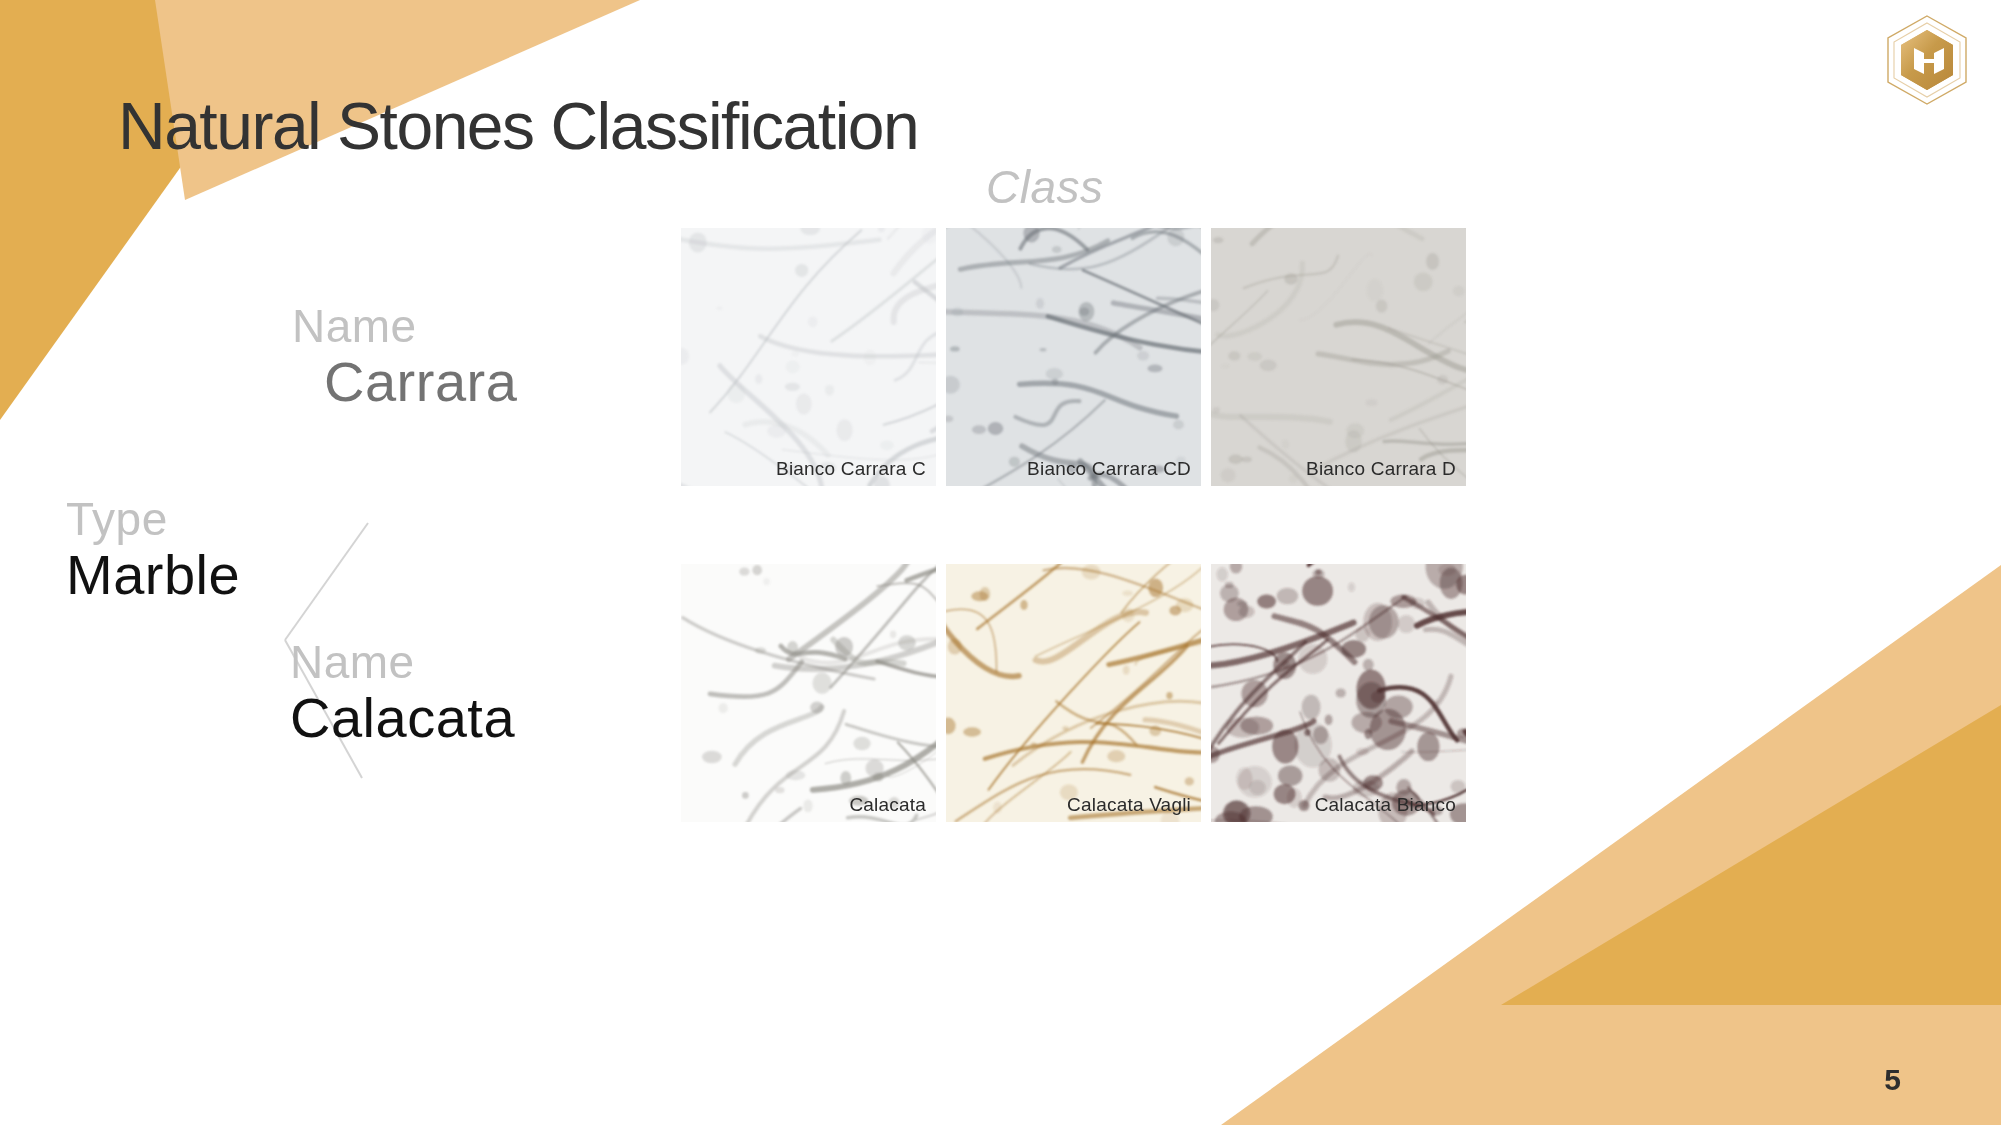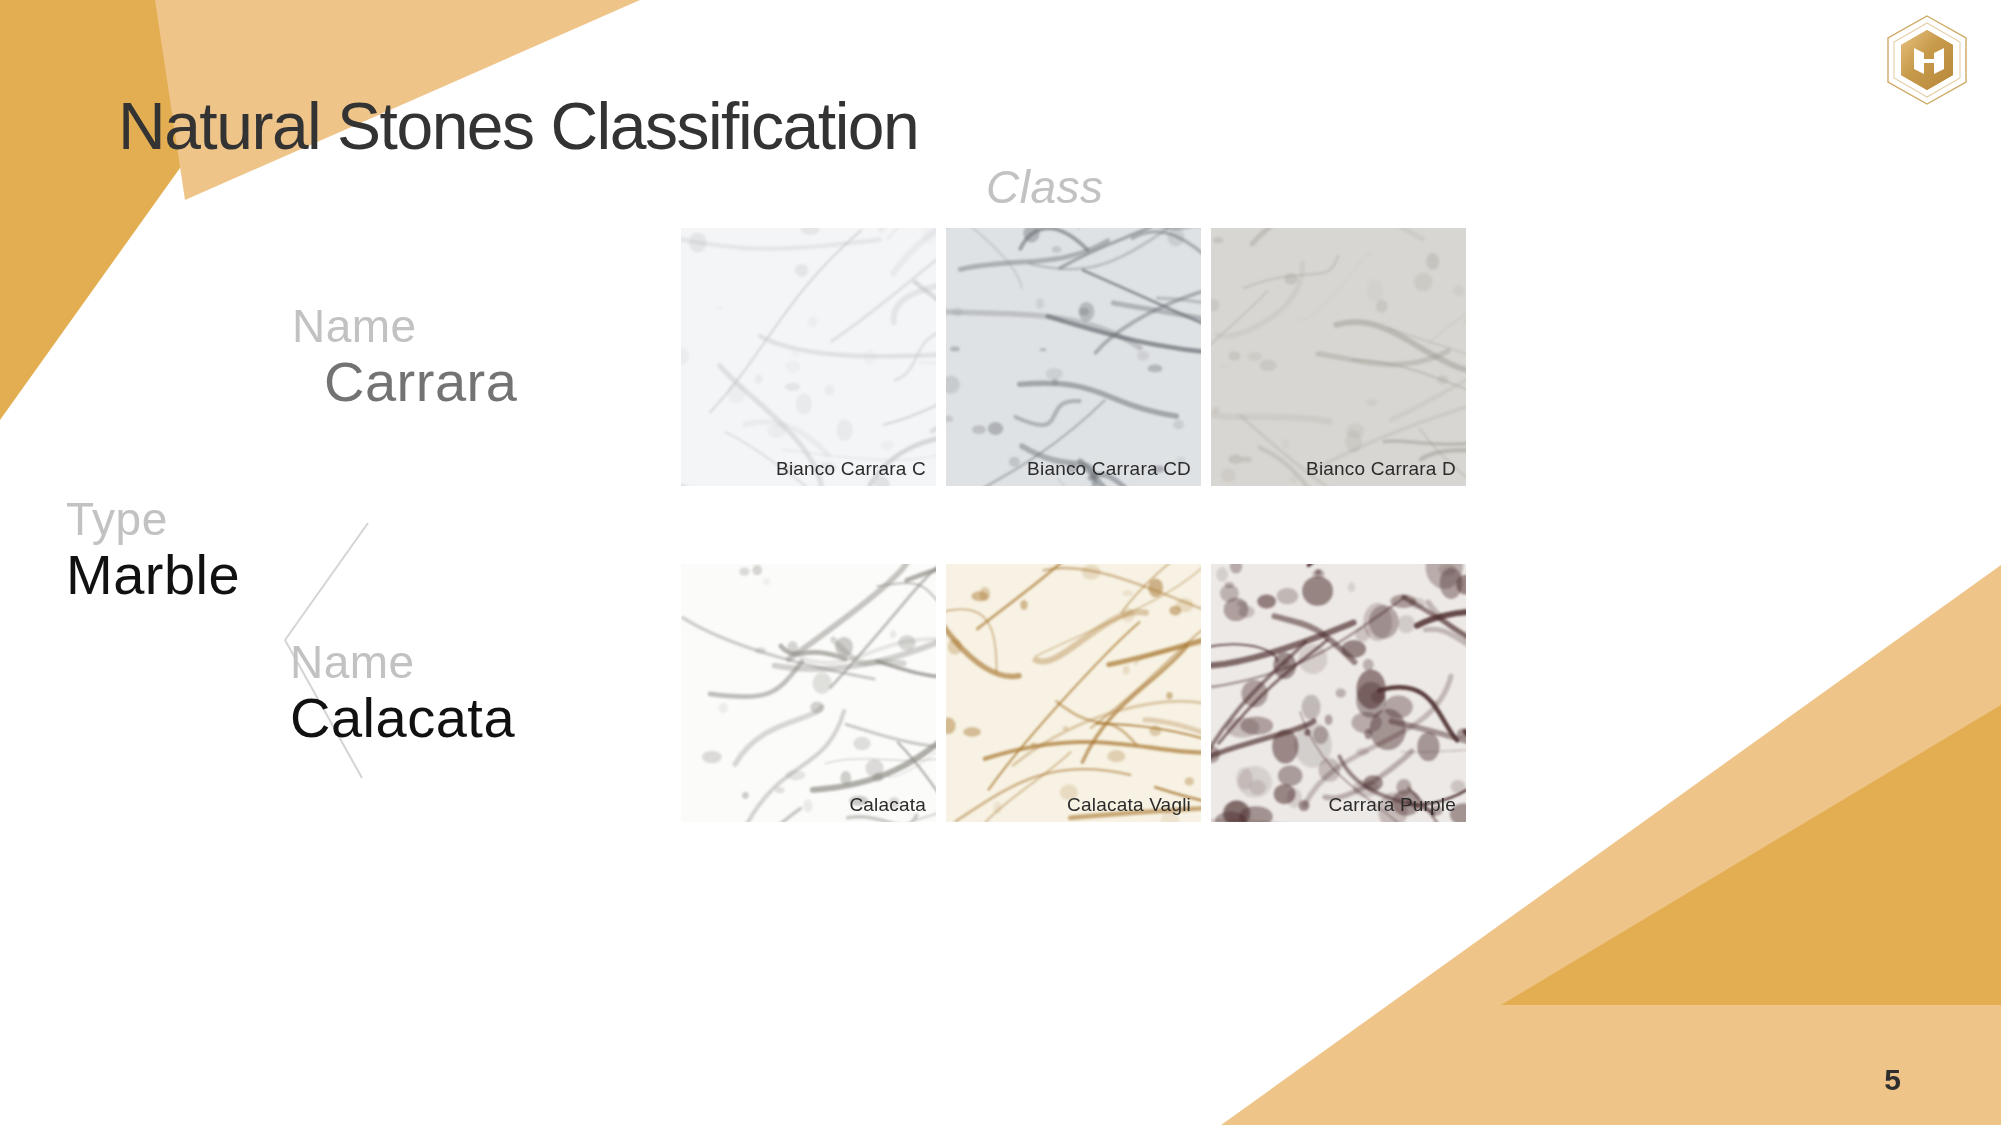--- a/index.html
+++ b/index.html
@@ -673,18 +673,18 @@
               <path d="M180.3,157.2 C300.1,185.1 316.9,200.6 423.4,239.3" stroke="#4a2b2b" stroke-width="5.71" fill="none" opacity="0.46" stroke-linecap="round"></path>
               <path d="M-32.4,210.8 C-8.1,184.5 85.5,170.8 102.9,157.0" stroke="#4a2b2b" stroke-width="5.20" fill="none" opacity="0.66" stroke-linecap="round"></path>
               <path d="M-27.3,-24.1 C18.1,-61.8 71.9,-61.6 74.0,-36.1" stroke="#4a2b2b" stroke-width="3.53" fill="none" opacity="0.62" stroke-linecap="round"></path>
               <path d="M1.0,101.4 C53.8,97.1 133.3,62.0 142.5,58.6" stroke="#4a2b2b" stroke-width="6.19" fill="none" opacity="0.67" stroke-linecap="round"></path>
               <path d="M7.6,179.4 C63.6,111.0 93.2,96.5 116.4,75.9" stroke="#4a2b2b" stroke-width="2.92" fill="none" opacity="0.63" stroke-linecap="round"></path>
               <path d="M168.3,126.6 C221.7,110.6 226.7,154.8 246.1,176.3" stroke="#4a2b2b" stroke-width="4.45" fill="none" opacity="0.88" stroke-linecap="round"></path>
               <path d="M93.5,241.2 C126.2,174.1 221.3,183.3 239.9,112.3" stroke="#4a2b2b" stroke-width="5.00" fill="none" opacity="0.27" stroke-linecap="round"></path>
             </g>
   </svg>
         </div>
-        <div class="tile-caption" style="color: rgb(43, 43, 43);">Carrara Purple</div>
+        <div class="tile-caption" style="color: rgb(43, 43, 43);">Calacata Bianco</div>
       </div>
     </div>
 
   <div id="page-number">5</div>
 </div>
 
 </body></html>

